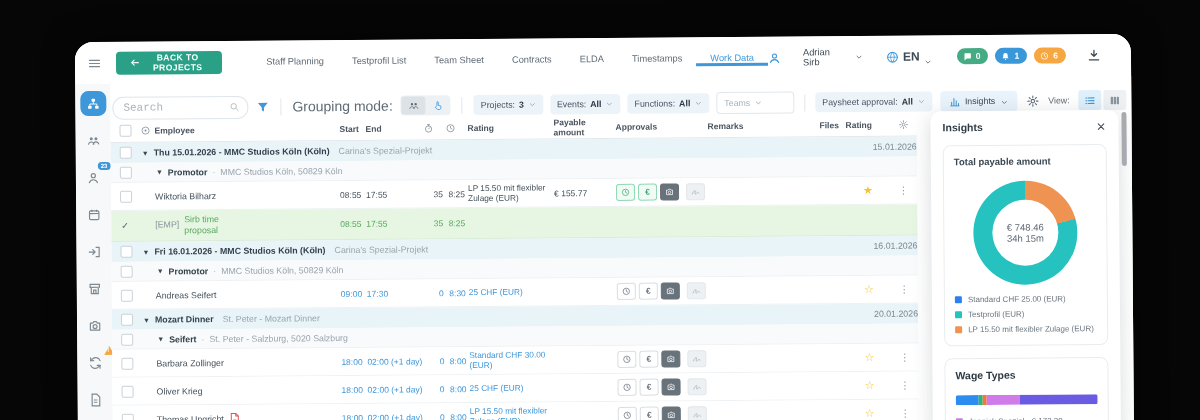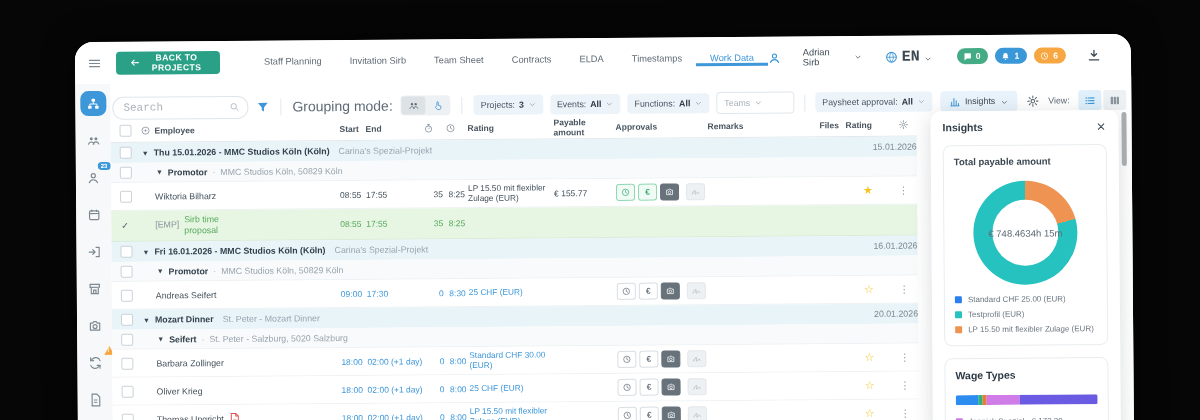--- a/index.html
+++ b/index.html
@@ -20,22 +20,22 @@
   .tabs{display:flex;margin-left:16px;}
   .tab{display:flex;align-items:center;padding:3px 14px 0 14px;font-size:9.3px;color:#5f6b76;
        border-bottom:3px solid transparent;cursor:pointer;white-space:nowrap;}
   .tab.active{color:#3e97d9;border-bottom-color:#3e97d9;}
   .topbar .right{margin-left:auto;display:flex;align-items:center;gap:9px;}
   .userchip{display:flex;align-items:center;gap:22px;font-size:9.3px;color:#3c4852;cursor:pointer;}
   .userchip .picon{color:#3e97d9;width:13px;height:13px;}
   .userchip svg{width:13px;height:13px;}
   .chev{width:8px;height:8px;color:#5f6b76;}
   .chev svg{width:8px;height:8px;}
-  .langchip{display:flex;align-items:center;gap:4px;font-size:15px;font-weight:bold;color:#3c4852;
-            margin-left:14px;cursor:pointer;font-family:Liberation Mono, monospace;}
+  .langchip{display:flex;align-items:flex-end;gap:4px;font-size:12px;font-weight:bold;color:#3c4852;
+            margin-left:14px;cursor:pointer;}
   .langchip .gicon{color:#3e97d9;width:13px;height:13px;}
   .langchip svg{width:13px;height:13px;}
   .badges{display:flex;gap:7px;margin-left:16px;}
   .pill{height:16px;border-radius:9px;display:flex;align-items:center;gap:4px;padding:0 8px 0 6px;
         color:#fff;font-size:8.6px;font-weight:bold;cursor:pointer;}
   .pill svg{width:9px;height:9px;}
   .dl{color:#3c4852;width:14px;height:14px;margin-left:12px;cursor:pointer;}
   .dl svg{width:14px;height:14px;}
   
   .appbody{display:flex;height:458px;}
@@ -141,21 +141,21 @@
   .phead{display:flex;align-items:center;justify-content:space-between;}
   .phead .ptitle{font-size:10.5px;font-weight:bold;color:#2e3a44;}
   .pclose{color:#3c4852;width:11px;height:11px;cursor:pointer;}
   .pclose svg{width:11px;height:11px;}
   .pcard{border:1px solid #e9edf0;border-radius:8px;padding:10px;margin-top:12px;}
   .pcard .ctitle{font-size:9.5px;font-weight:bold;color:#3c4852;}
   .donutwrap{display:flex;justify-content:center;margin:14px 0 10px;}
   .donut{width:104px;height:104px;border-radius:50%;position:relative;}
   .donut:after{content:"";position:absolute;left:19px;top:19px;width:66px;height:66px;border-radius:50%;
                background:#fff;}
-  .donutc{position:absolute;left:0;top:0;width:104px;height:104px;display:flex;flex-direction:row;
+  .donutc{position:absolute;left:0;top:0;width:104px;height:104px;display:flex;flex-direction:column;
           align-items:center;justify-content:center;z-index:2;font-size:9.5px;color:#5f6b76;}
   .legend{display:flex;flex-direction:column;gap:5px;margin-top:4px;}
   .litem{display:flex;align-items:flex-start;gap:6px;font-size:8px;color:#6b7680;line-height:1.25;}
   .lsq{width:7px;height:7px;border-radius:1px;flex:none;margin-top:1px;}
   .wbar{height:10px;border-radius:2px;overflow:hidden;display:flex;margin:14px 0 12px;}
   .wseg{height:100%;}
   .vscroll{position:absolute;left:1046px;top:78px;width:5px;height:54px;background:#a7abb0;border-radius:3px;}
 </style>
 </head>
 <body>
@@ -170,21 +170,21 @@
       <button class="backbtn">
         <span style="display:flex">
             <svg viewBox="0 0 24 24">
               <path d="M20 12H5M10 6l-6 6 6 6" stroke="currentColor" stroke-width="2.6" fill="none" stroke-linecap="round" stroke-linejoin="round"></path>
             </svg>
           </span>
         <span>BACK TO PROJECTS</span>
       </button>
       <div class="tabs">
           <div class="tab">Staff Planning</div>
-          <div class="tab">Invitation Sirb</div>
+          <div class="tab">Testprofil List</div>
           <div class="tab">Team Sheet</div>
           <div class="tab">Contracts</div>
           <div class="tab">ELDA</div>
           <div class="tab">Timestamps</div>
           <div class="tab active">Work Data</div>
         </div>
     </div>
     <div class="right">
       <div class="userchip">
         <span class="picon" style="display:flex">

